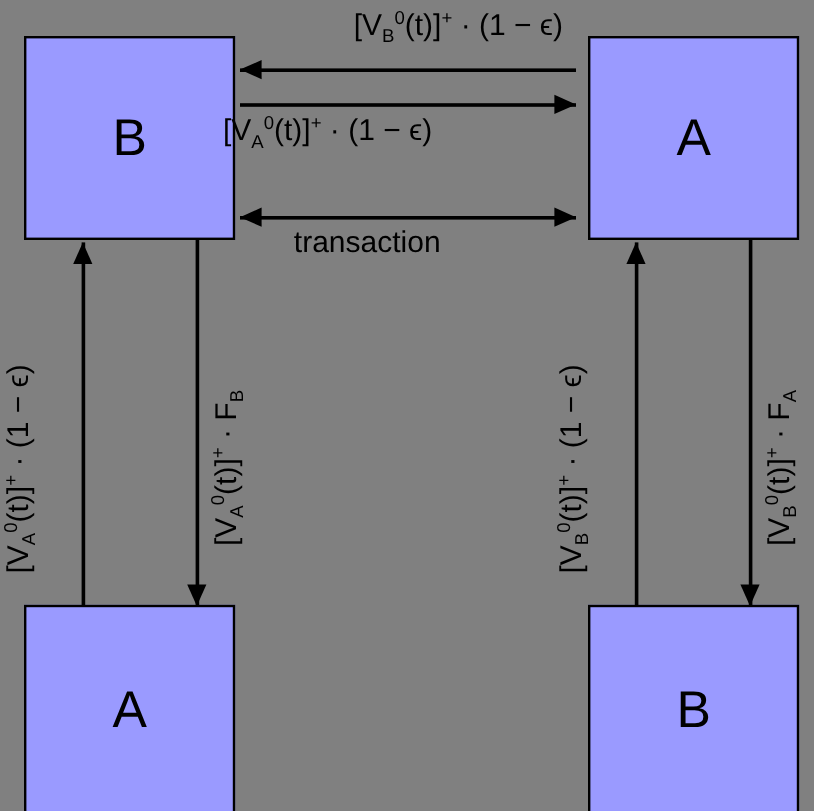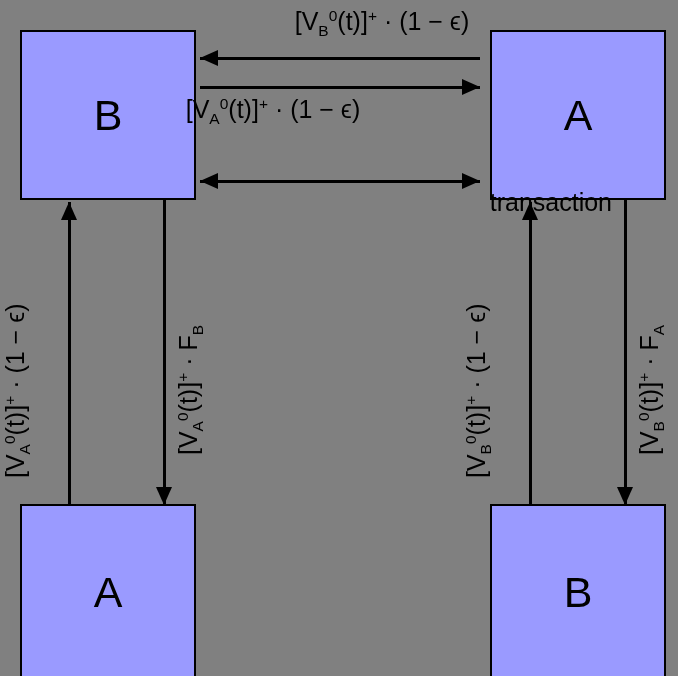--- a/index.html
+++ b/index.html
@@ -82,21 +82,21 @@
   
   .h-label {
     position: absolute;
     color: #000;
     font-size: 25px;
     white-space: nowrap;
     line-height: 1;
   }
   #label-top    { left: 0; top: 8px;   width: 678px; text-align: center; padding-left: 43px; }
   #label-middle { left: 0; top: 96px;  width: 546px; text-align: center; }
-  #label-transaction { left: 0; top: 190px; width: 612px; text-align: right; }
+  #label-transaction { left: 0; top: 190px; width: 612px; text-align: center; }
 
   
   .v-arrow {
     position: absolute;
     width: 18px;
   }
   .v-arrow .shaft {
     position: absolute;
     top: 0;
     bottom: 0;

